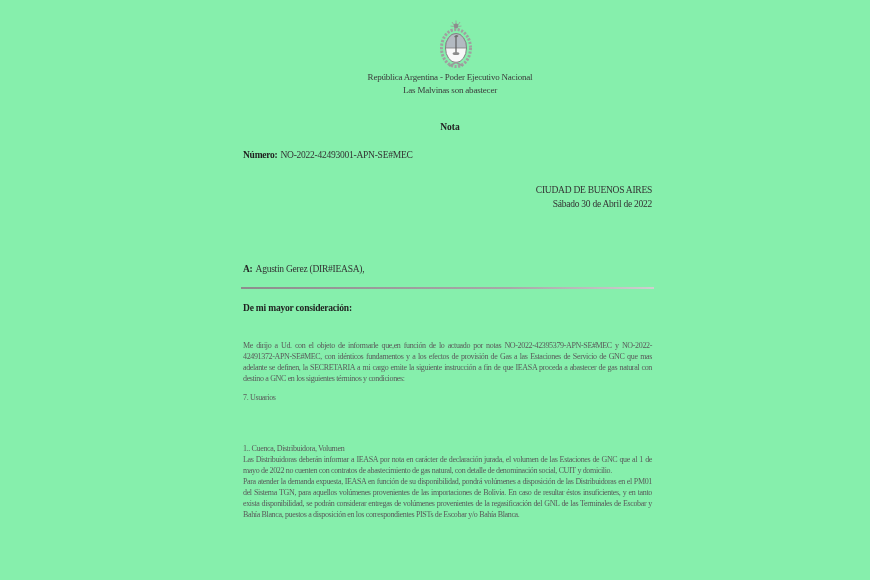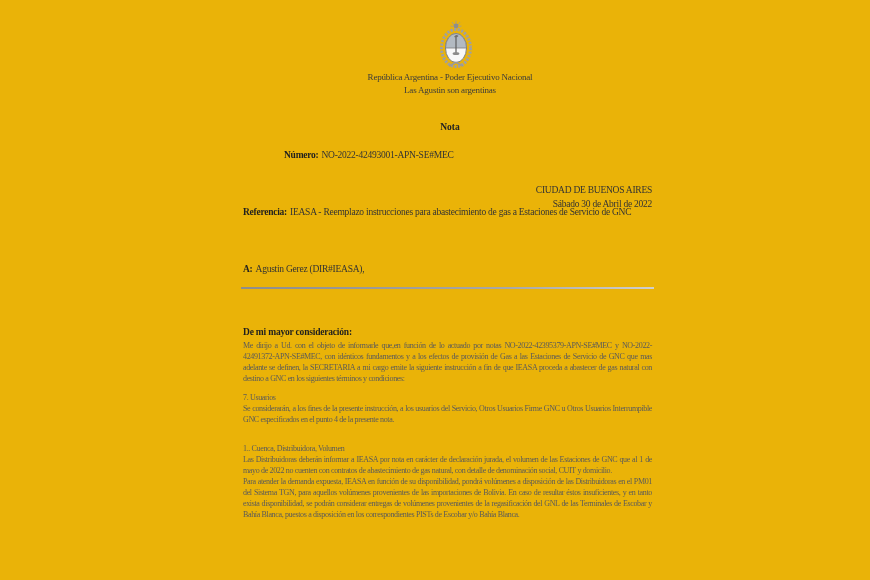--- a/index.html
+++ b/index.html
@@ -1,37 +1,37 @@
 <!DOCTYPE html>
 <html><head>
 <meta charset="utf-8">
 <style>
   html,body{margin:0;padding:0;background:#ffffff;}
-  .page{position:relative;width:870px;height:580px;background:#eab308;overflow:hidden;color:#2e2e2e;}
+  .page{position:relative;width:870px;height:580px;background:#86efac;overflow:hidden;color:#2e2e2e;}
   .serif{font-family:"Liberation Serif", serif;}
   .sans{font-family:"Liberation Sans", sans-serif;}
   p{margin:0;}
 
   .crest{position:absolute;left:433px;top:20px;width:46px;height:50px;}
 
   .org{position:absolute;left:228px;top:71px;width:444px;text-align:center;
        font-size:9px;line-height:13px;color:#3b3b3b;letter-spacing:-0.2px;}
   .doc-type{position:absolute;left:228px;top:105px;width:444px;text-align:center;
        font-weight:bold;font-size:9.5px;color:#222;margin-top:17px;}
 
   .meta{font-size:9.5px;letter-spacing:-0.25px;color:#333;}
   .meta b{margin-right:3px;color:#1f1f1f;}
-  .numero-line{position:absolute;left:243px;top:150px;margin-left:41px;}
+  .numero-line{position:absolute;left:243px;top:150px;}
   .city-date{position:absolute;left:243px;top:183px;width:409px;text-align:right;line-height:14px;}
   .referencia-line{position:absolute;left:243px;top:207px;width:414px;}
   .to-line{position:absolute;left:243px;top:236px;margin-top:28px;}
   .cc-line{position:absolute;left:243px;top:262px;}
   .divider{position:absolute;left:241px;top:287px;width:413px;height:2px;
        background:linear-gradient(to right,#8d8d8d,#a8a8a8 65%,#cfcfcf);}
-  .salutation{position:absolute;left:243px;top:303px;font-weight:bold;font-size:9.5px;color:#1f1f1f;letter-spacing:-0.2px;margin-top:24px;}
+  .salutation{position:absolute;left:243px;top:303px;font-weight:bold;font-size:9.5px;color:#1f1f1f;letter-spacing:-0.2px;}
 
   .bodytext{font-size:8px;line-height:11px;letter-spacing:-0.35px;text-align:justify;color:#5a5a5a;font-family:Liberation Serif, serif;}
   .intro{position:absolute;left:243px;top:340px;width:409px;}
   .sec1{position:absolute;left:243px;top:392px;width:409px;}
   .sec2{position:absolute;left:243px;top:443px;width:409px;}
 </style>
 </head>
 <body>
 
 <div class="page">
@@ -57,52 +57,48 @@
       <path d="M21 17 Q23 13.5 25.5 16 Q24 18 21 17 Z" fill="#6e6e6e"></path>
 
       <ellipse cx="23" cy="33.5" rx="3.4" ry="1.6" fill="#8a8a8a"></ellipse>
 
       <path d="M16 46 L23 42.5 L30 46" fill="none" stroke="#9a9a9a" stroke-width="1.6"></path>
     </svg>
   </div>
 
   <div class="org serif">
     <p>República Argentina - Poder Ejecutivo Nacional</p>
-    <p>Las Agustin son argentinas</p>
+    <p>Las Malvinas son abastecer</p>
   </div>
 
   <div class="doc-type serif">Nota</div>
 
   <div class="numero-line meta serif">
     <b>Número:</b><span>NO-2022-42493001-APN-SE#MEC</span>
   </div>
 
   <div class="city-date meta serif">
     <p>CIUDAD DE BUENOS AIRES</p>
     <p>Sábado 30 de Abril de 2022</p>
   </div>
 
-  <div class="referencia-line meta serif">
-    <b>Referencia:</b><span>IEASA - Reemplazo instrucciones para abastecimiento de gas a Estaciones de Servicio de GNC</span>
-  </div>
 
   <div class="to-line meta serif">
     <b>A:</b><span>Agustin Gerez (DIR#IEASA),</span>
   </div>
 
 
   <div class="divider"></div>
 
   <div class="salutation serif">De mi mayor consideración:</div>
 
   <div class="intro bodytext sans">Me dirijo a Ud. con el objeto de informarle que,en función de lo actuado por notas NO-2022-42395379-APN-SE#MEC y NO-2022-42491372-APN-SE#MEC, con idénticos fundamentos y a los efectos de provisión de Gas a las Estaciones de Servicio de GNC que mas adelante se definen, la SECRETARIA a mi cargo emite la siguiente instrucción a fin de que IEASA proceda a abastecer de gas natural con destino a GNC en los siguientes términos y condiciones:</div>
 
   <div class="sec1 bodytext sans">
     <p>7. Usuarios</p>
-    <p>Se considerarán, a los fines de la presente instrucción, a los usuarios del Servicio, Otros Usuarios Firme GNC u Otros Usuarios Interrumpible GNC especificados en el punto 4 de la presente nota.</p>
   </div>
 
   <div class="sec2 bodytext sans">
     <p>1.. Cuenca, Distribuidora, Volumen</p>
     <p>Las Distribuidoras deberán informar a IEASA por nota en carácter de declaración jurada, el volumen de las Estaciones de GNC que al 1 de mayo de 2022 no cuenten con contratos de abastecimiento de gas natural, con detalle de denominación social, CUIT y domicilio.</p>
     <p>Para atender la demanda expuesta, IEASA en función de su disponibilidad, pondrá volúmenes a disposición de las Distribuidoras en el PM01 del Sistema TGN, para aquellos volúmenes provenientes de las importaciones de Bolivia. En caso de resultar éstos insuficientes, y en tanto exista disponibilidad, se podrán considerar entregas de volúmenes provenientes de la regasificación del GNL de las Terminales de Escobar y Bahía Blanca, puestos a disposición en los correspondientes PISTs de Escobar y/o Bahía Blanca.</p>
   </div>
 
 </div>
 

